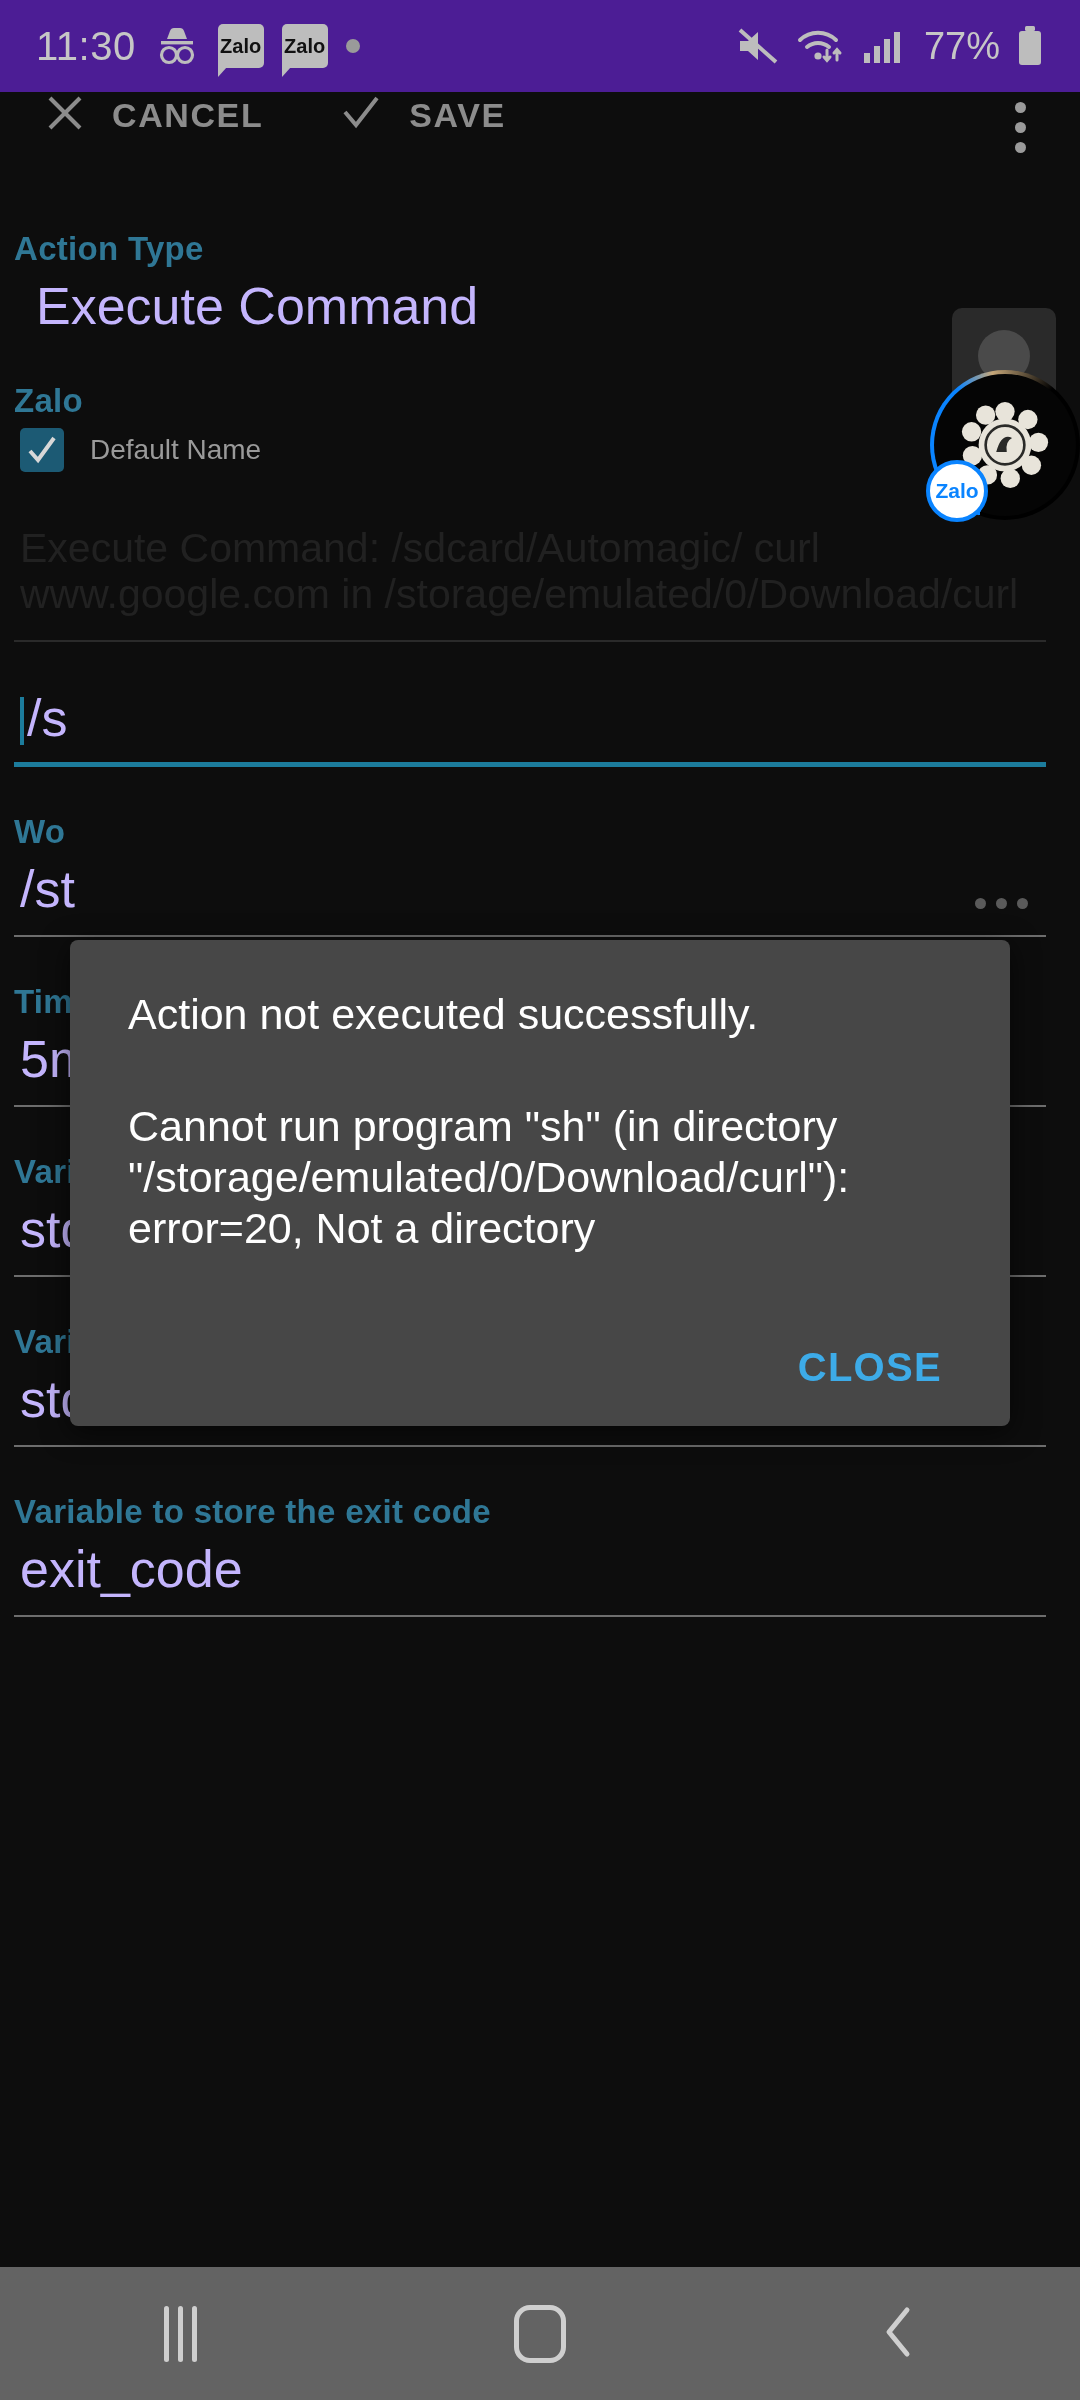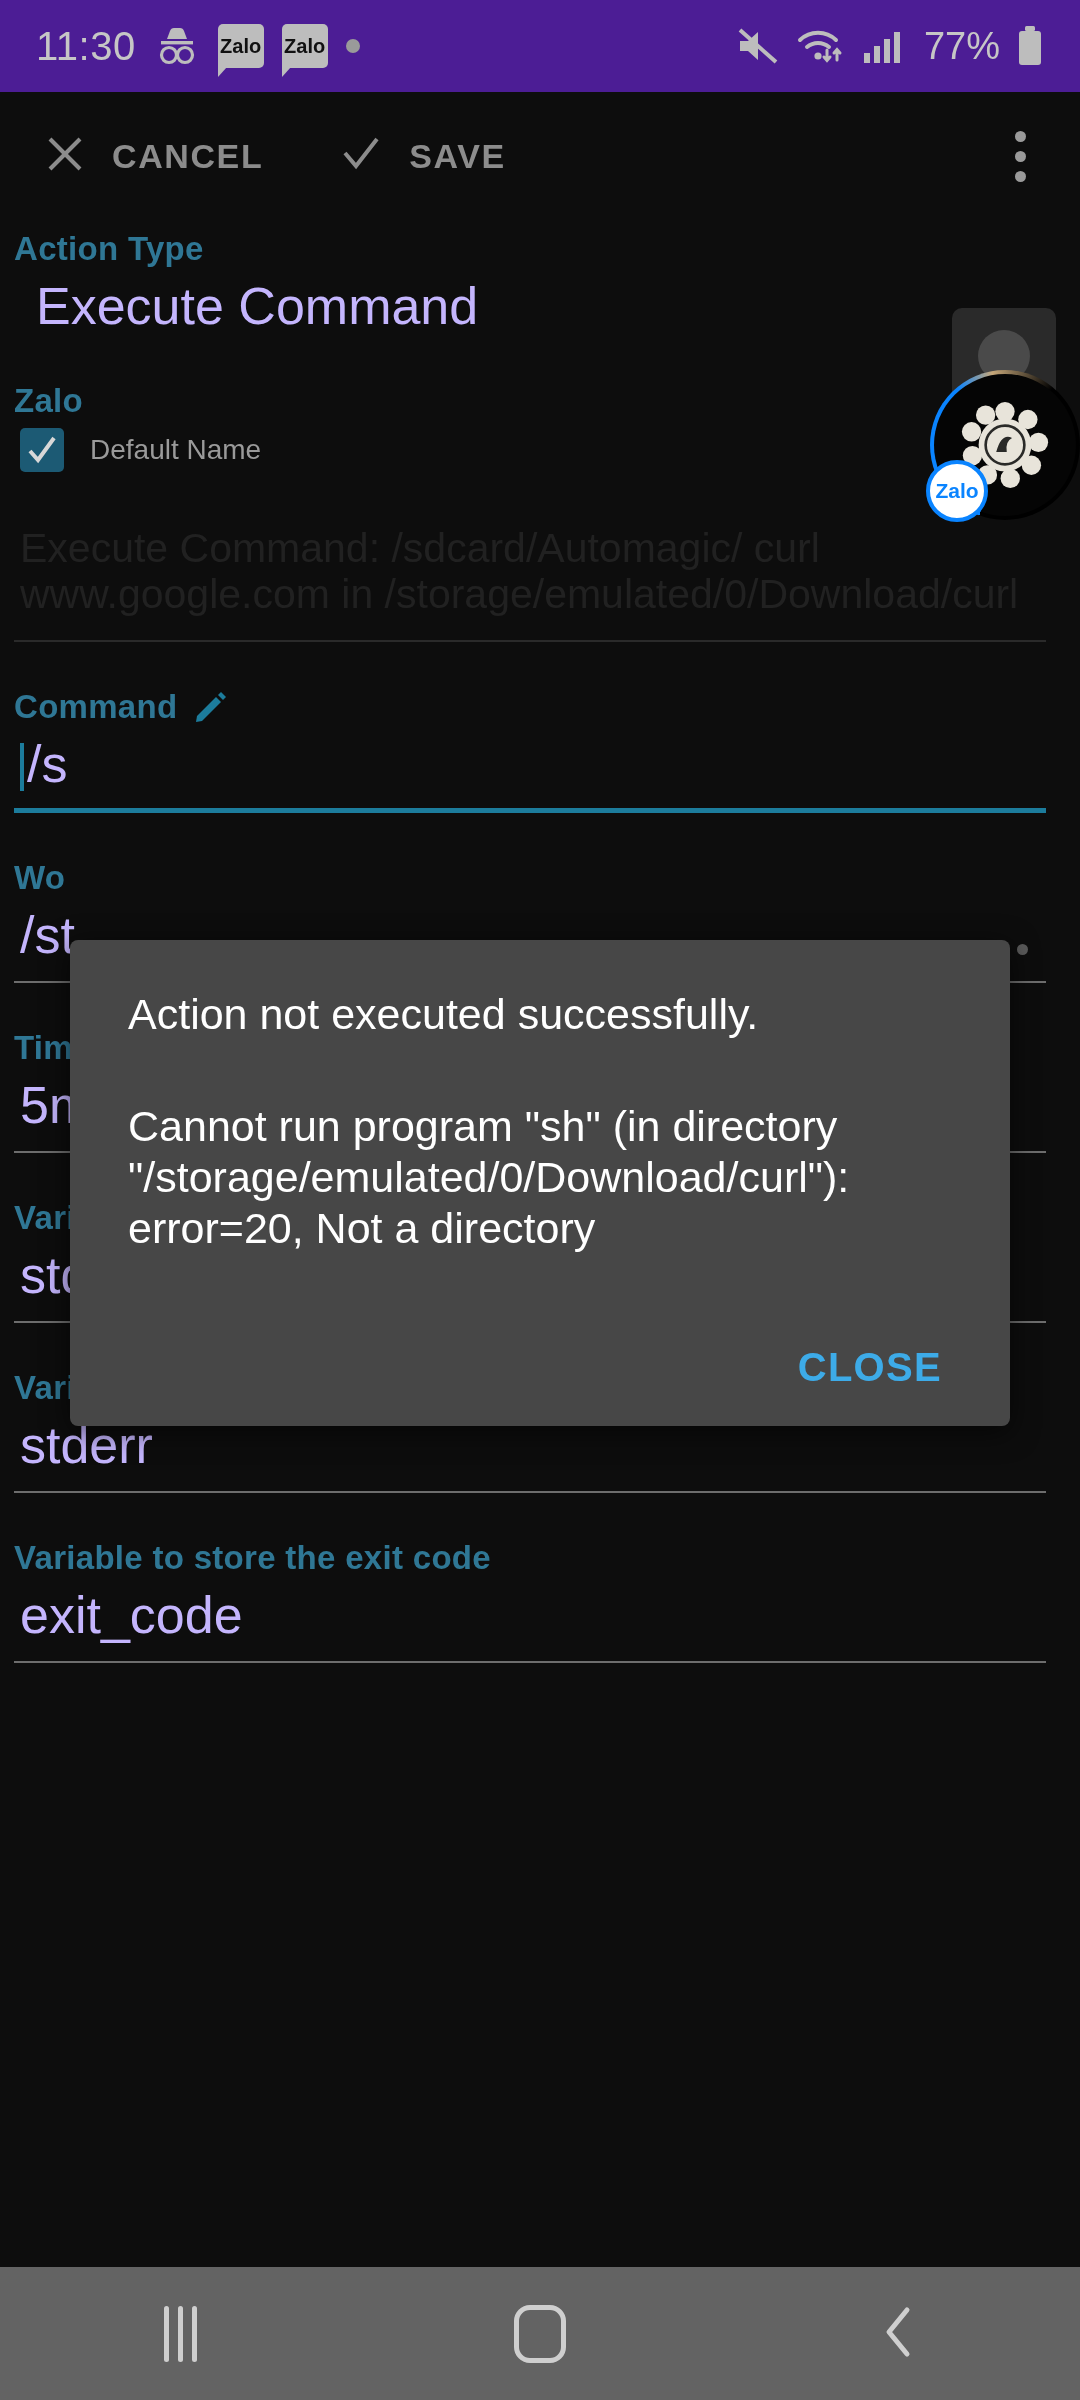--- a/index.html
+++ b/index.html
@@ -29,21 +29,21 @@
     content:""; position:absolute; left:0; bottom:-9px;
     border-left:9px solid #bdbdbd; border-bottom:10px solid transparent;
   }
   .dot-ico{ width:14px;height:14px;border-radius:50%;background:#9a9a9a; }
   #sb-right{ margin-left:auto; display:flex; align-items:center; gap:16px; }
   #battpct{ font-size:38px; color:#c6c6c6; margin-left:6px; }
 
   
   #toolbar{
     position:absolute; top:92px; left:0; width:1080px; height:128px;
-    background:#0d0d0d; display:flex; align-items:center; padding:0 44px;
+    background:#0d0d0d; display:flex; align-items:flex-start; padding:0 44px;
   }
   .tb-btn{ display:flex; align-items:center; gap:26px; cursor:pointer; }
   .tb-label{
     font-size:34px; font-weight:bold; letter-spacing:1.6px; color:#8c8c8c;
   }
   #save-btn{ margin-left:76px; }
   #overflow{ margin-left:auto; display:flex; flex-direction:column; gap:9px; padding:10px; cursor:pointer;}
   #overflow i{ width:11px;height:11px;border-radius:50%;background:#9a9a9a;display:block; }
 
   
@@ -243,29 +243,20 @@
         </span>
         <span class="cblabel">Default Name</span>
       </div>
 
       <div id="desc">Execute Command:  /sdcard/Automagic/ curl www.google.com
 in /storage/emulated/0/Download/curl</div>
       <div id="desc-div"></div>
     </div>
 
     <div class="block" id="commandblock">
-      <div class="lbl">
-        <span>Command</span>
-        <span class="pencil">
-          <svg viewBox="0 0 34 34" width="34" height="34">
-            <path d="M4 26 L23 7 L28 12 L9 31 L3 32 Z" fill="#1c7c9c"></path>
-            <path d="M25 5 L28 2 L33 7 L30 10 Z" fill="#1c7c9c"></path>
-          </svg>
-        </span>
-      </div>
       <div class="val"><span class="caret"></span><span>/s</span></div>
       <div class="focus-underline"></div>
     </div>
 
     <div class="block" id="wdblock">
       <div class="lbl">Wo</div>
       <div class="row-with-more">
         <div class="val">/st</div>
         <div class="more-dots">
             <i></i>

